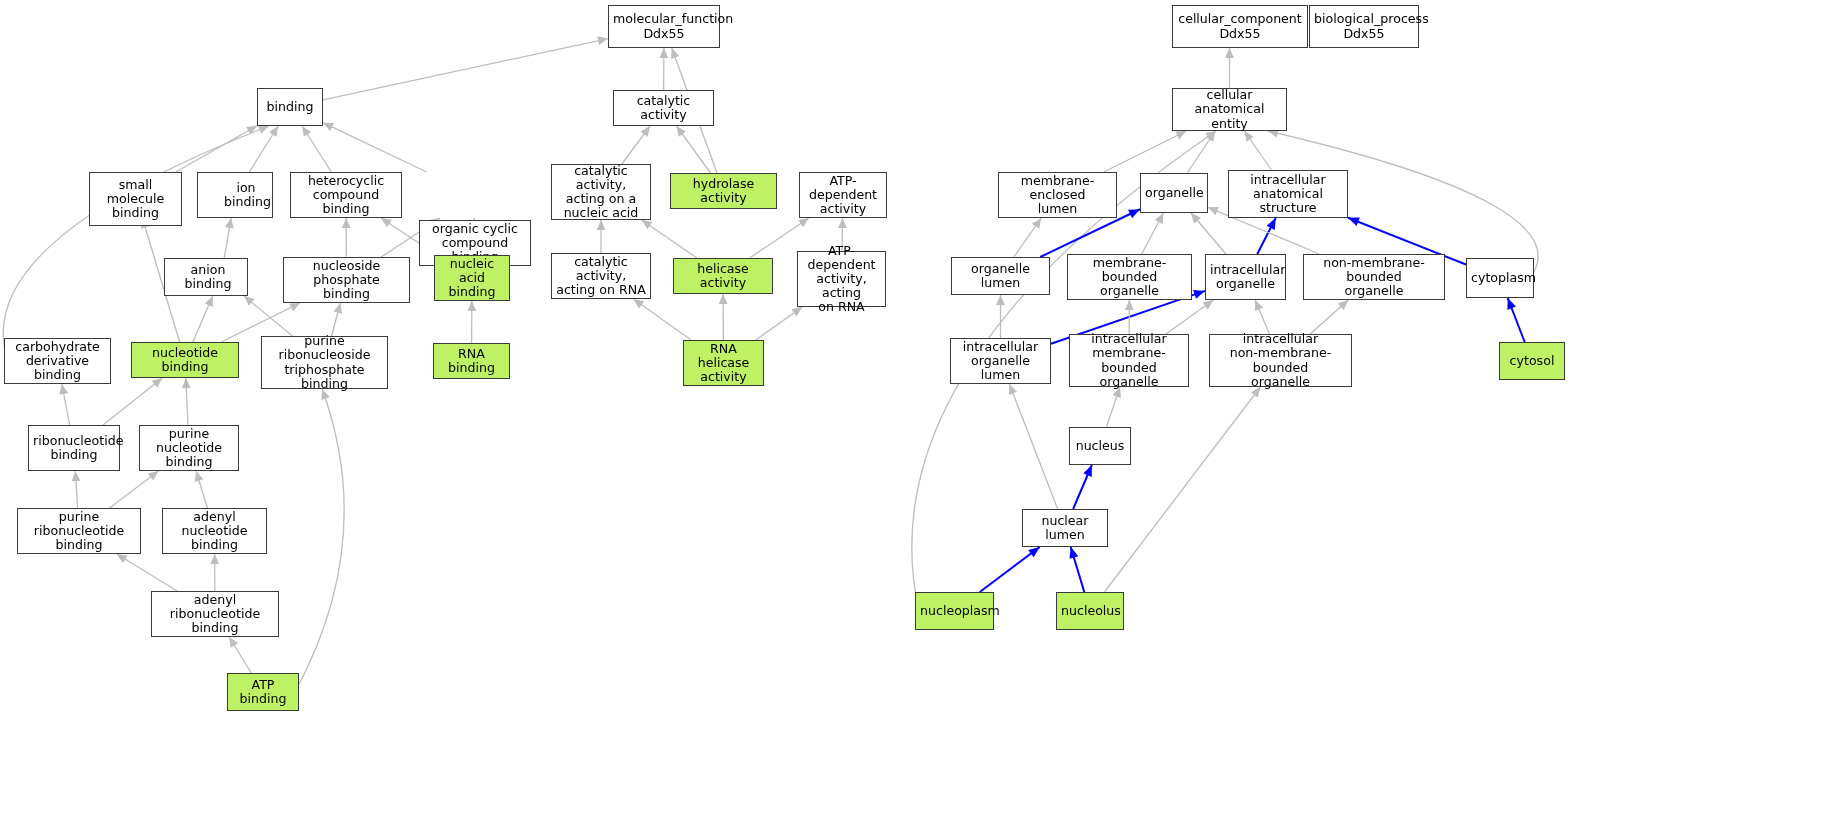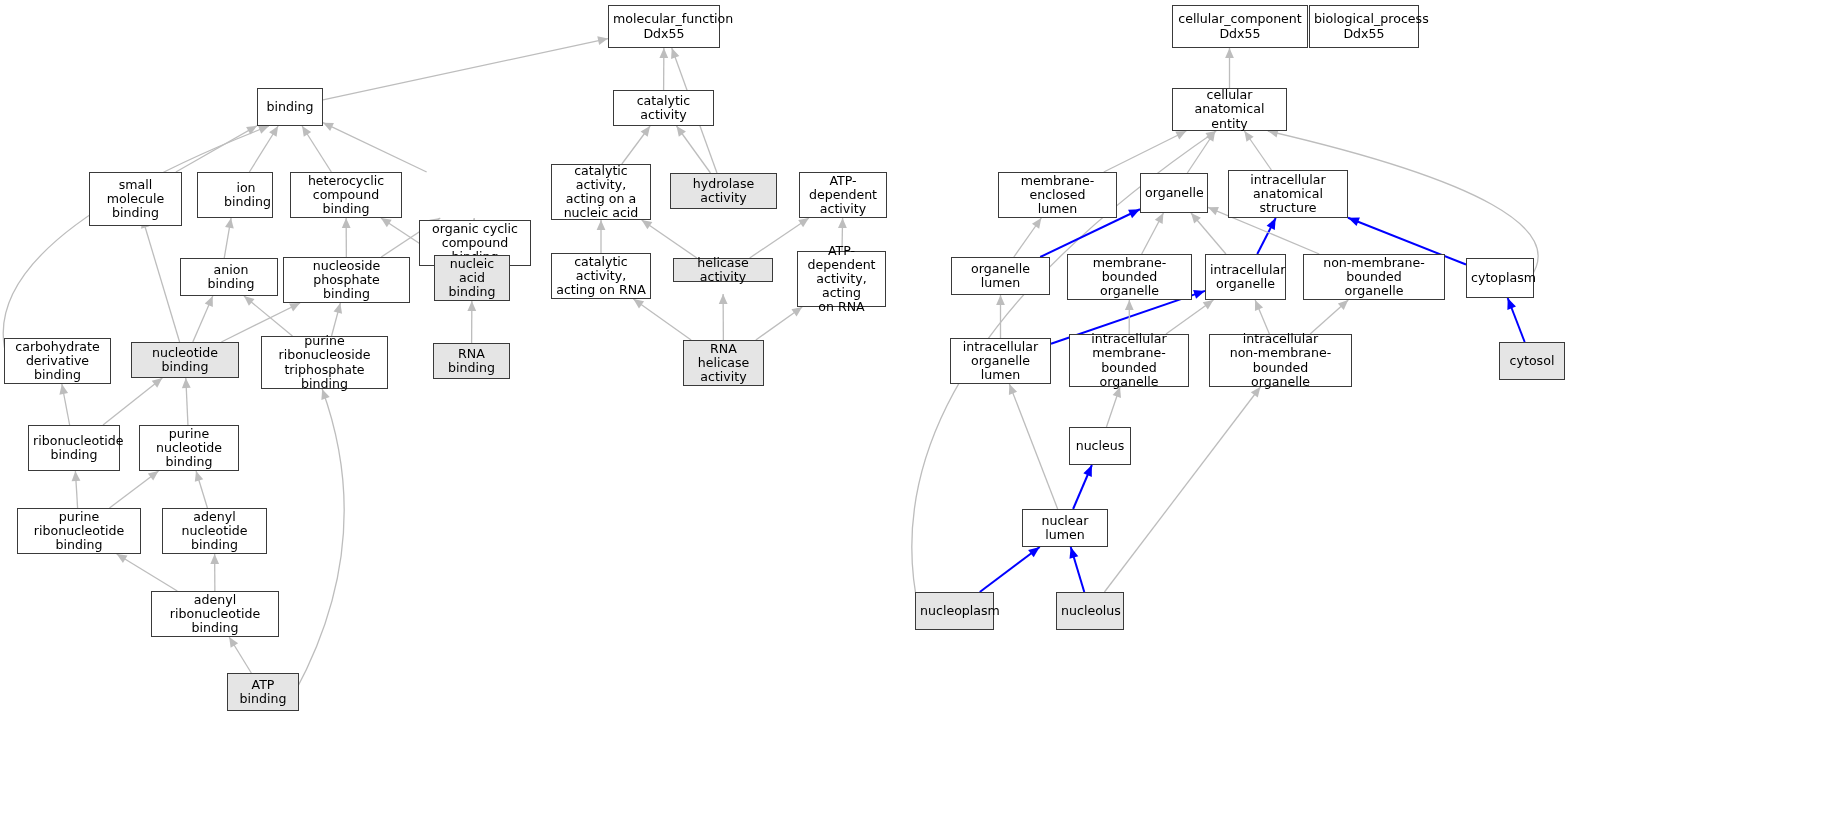--- a/index.html
+++ b/index.html
@@ -32,21 +32,21 @@
     justify-content: center;
     text-align: center;
     color: #000000;
     font-size: 12.6px;
     line-height: 1.12;
     padding: 2px 4px;
     white-space: pre-line;
     z-index: 5;
   }
   .node.highlight {
-    background: #e5e5e5;
+    background: #bef264;
   }
   .node .lbl {
     display: block;
     width: 100%;
     white-space: pre-line;
   }
 </style>
 </head>
 <body>
 
@@ -203,28 +203,28 @@
 acting on a
 nucleic acid</span></div>
       <div class="node highlight" style="left: 670px; top: 173px; width: 107px; height: 36px;"><span class="lbl">hydrolase activity</span></div>
       <div class="node" style="left: 799px; top: 172px; width: 88px; height: 46px;"><span class="lbl">ATP-dependent
 activity</span></div>
       <div class="node" style="left: 998px; top: 172px; width: 119px; height: 46px;"><span class="lbl">membrane-enclosed
 lumen</span></div>
       <div class="node" style="left: 1140px; top: 173px; width: 68px; height: 40px;"><span class="lbl">organelle</span></div>
       <div class="node" style="left: 1228px; top: 170px; width: 120px; height: 48px;"><span class="lbl">intracellular
 anatomical structure</span></div>
-      <div class="node" style="left: 180px; top: 258px; width: 98px; height: 38px; padding-left: 8px;"><span class="lbl">anion binding</span></div>
+      <div class="node" style="left: 164px; top: 258px; width: 84px; height: 38px; padding-left: 8px;"><span class="lbl">anion binding</span></div>
       <div class="node" style="left: 283px; top: 257px; width: 127px; height: 46px;"><span class="lbl">nucleoside phosphate
 binding</span></div>
       <div class="node highlight" style="left: 434px; top: 255px; width: 76px; height: 46px;"><span class="lbl">nucleic acid
 binding</span></div>
       <div class="node" style="left: 551px; top: 253px; width: 100px; height: 46px;"><span class="lbl">catalytic activity,
 acting on RNA</span></div>
-      <div class="node highlight" style="left: 673px; top: 258px; width: 100px; height: 24px;"><span class="lbl">helicase activity</span></div>
+      <div class="node highlight" style="left: 673px; top: 258px; width: 100px; height: 36px;"><span class="lbl">helicase activity</span></div>
       <div class="node" style="left: 797px; top: 251px; width: 89px; height: 56px;"><span class="lbl">ATP-dependent
 activity, acting
 on RNA</span></div>
       <div class="node" style="left: 951px; top: 257px; width: 99px; height: 38px;"><span class="lbl">organelle lumen</span></div>
       <div class="node" style="left: 1067px; top: 254px; width: 125px; height: 46px;"><span class="lbl">membrane-bounded
 organelle</span></div>
       <div class="node" style="left: 1205px; top: 254px; width: 81px; height: 46px;"><span class="lbl">intracellular
 organelle</span></div>
       <div class="node" style="left: 1303px; top: 254px; width: 142px; height: 46px;"><span class="lbl">non-membrane-bounded
 organelle</span></div>

